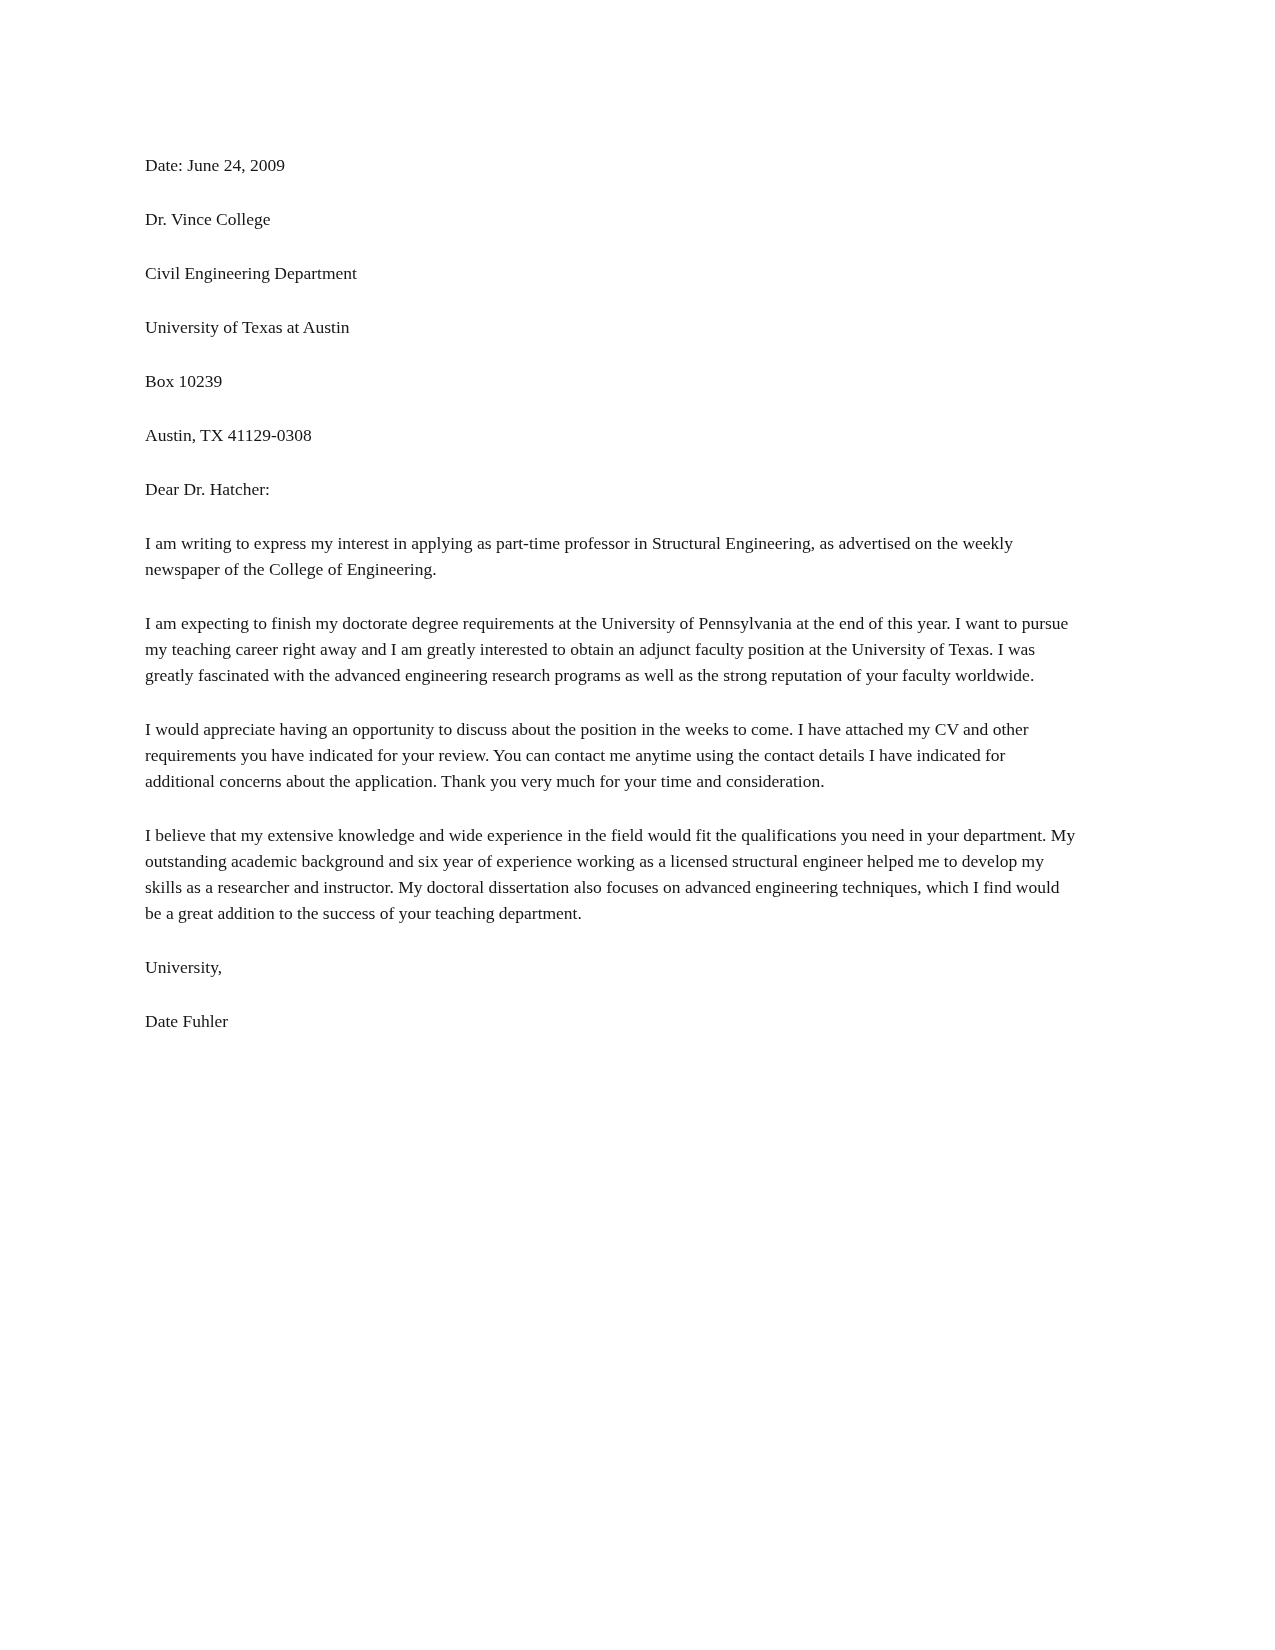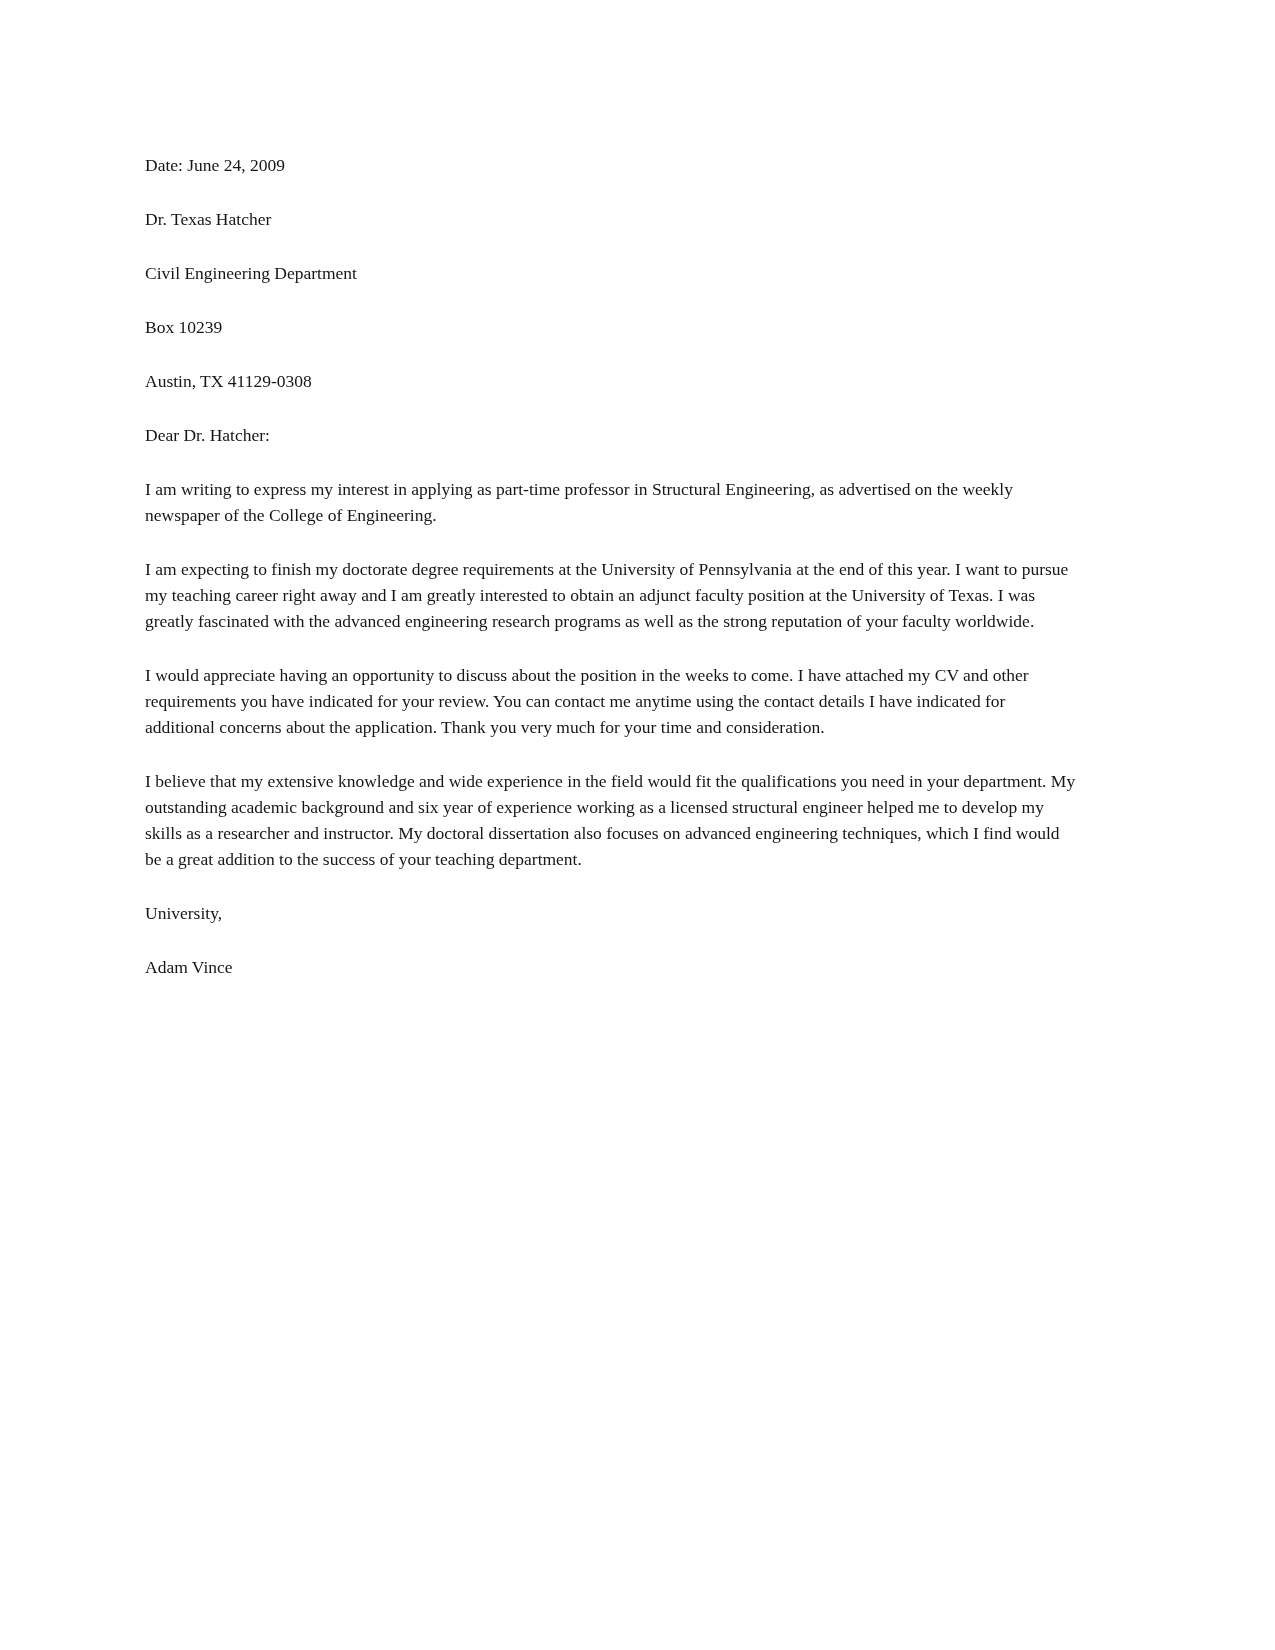--- a/index.html
+++ b/index.html
@@ -40,24 +40,25 @@
   .page p.signature {
     margin-bottom: 0;
   }
 </style>
 </head>
 <body>
 
 <div class="page">
   <p>Date: June 24, 2009</p>
 
-  <p>Dr. Texas Hatcher</p>
+  <p>Dr. Vince College</p>
 
   <p>Civil Engineering Department</p>
 
+  <p>University of Texas at Austin</p>
 
   <p>Box 10239</p>
 
   <p>Austin, TX 41129-0308</p>
 
   <p>Dear Dr. Hatcher:</p>
 
   <p class="para">I am writing to express my interest in applying as part-time professor in Structural Engineering, as advertised on the weekly
 newspaper of the College of Engineering.</p>
 
@@ -69,14 +70,14 @@
 requirements you have indicated for your review. You can contact me anytime using the contact details I have indicated for
 additional concerns about the application. Thank you very much for your time and consideration.</p>
 
   <p class="para">I believe that my extensive knowledge and wide experience in the field would fit the qualifications you need in your department. My
 outstanding academic background and six year of experience working as a licensed structural engineer helped me to develop my
 skills as a researcher and instructor. My doctoral dissertation also focuses on advanced engineering techniques, which I find would
 be a great addition to the success of your teaching department.</p>
 
   <p>University,</p>
 
-  <p class="signature">Adam Vince</p>
+  <p class="signature">Date Fuhler</p>
 </div>
 
 </body></html>

